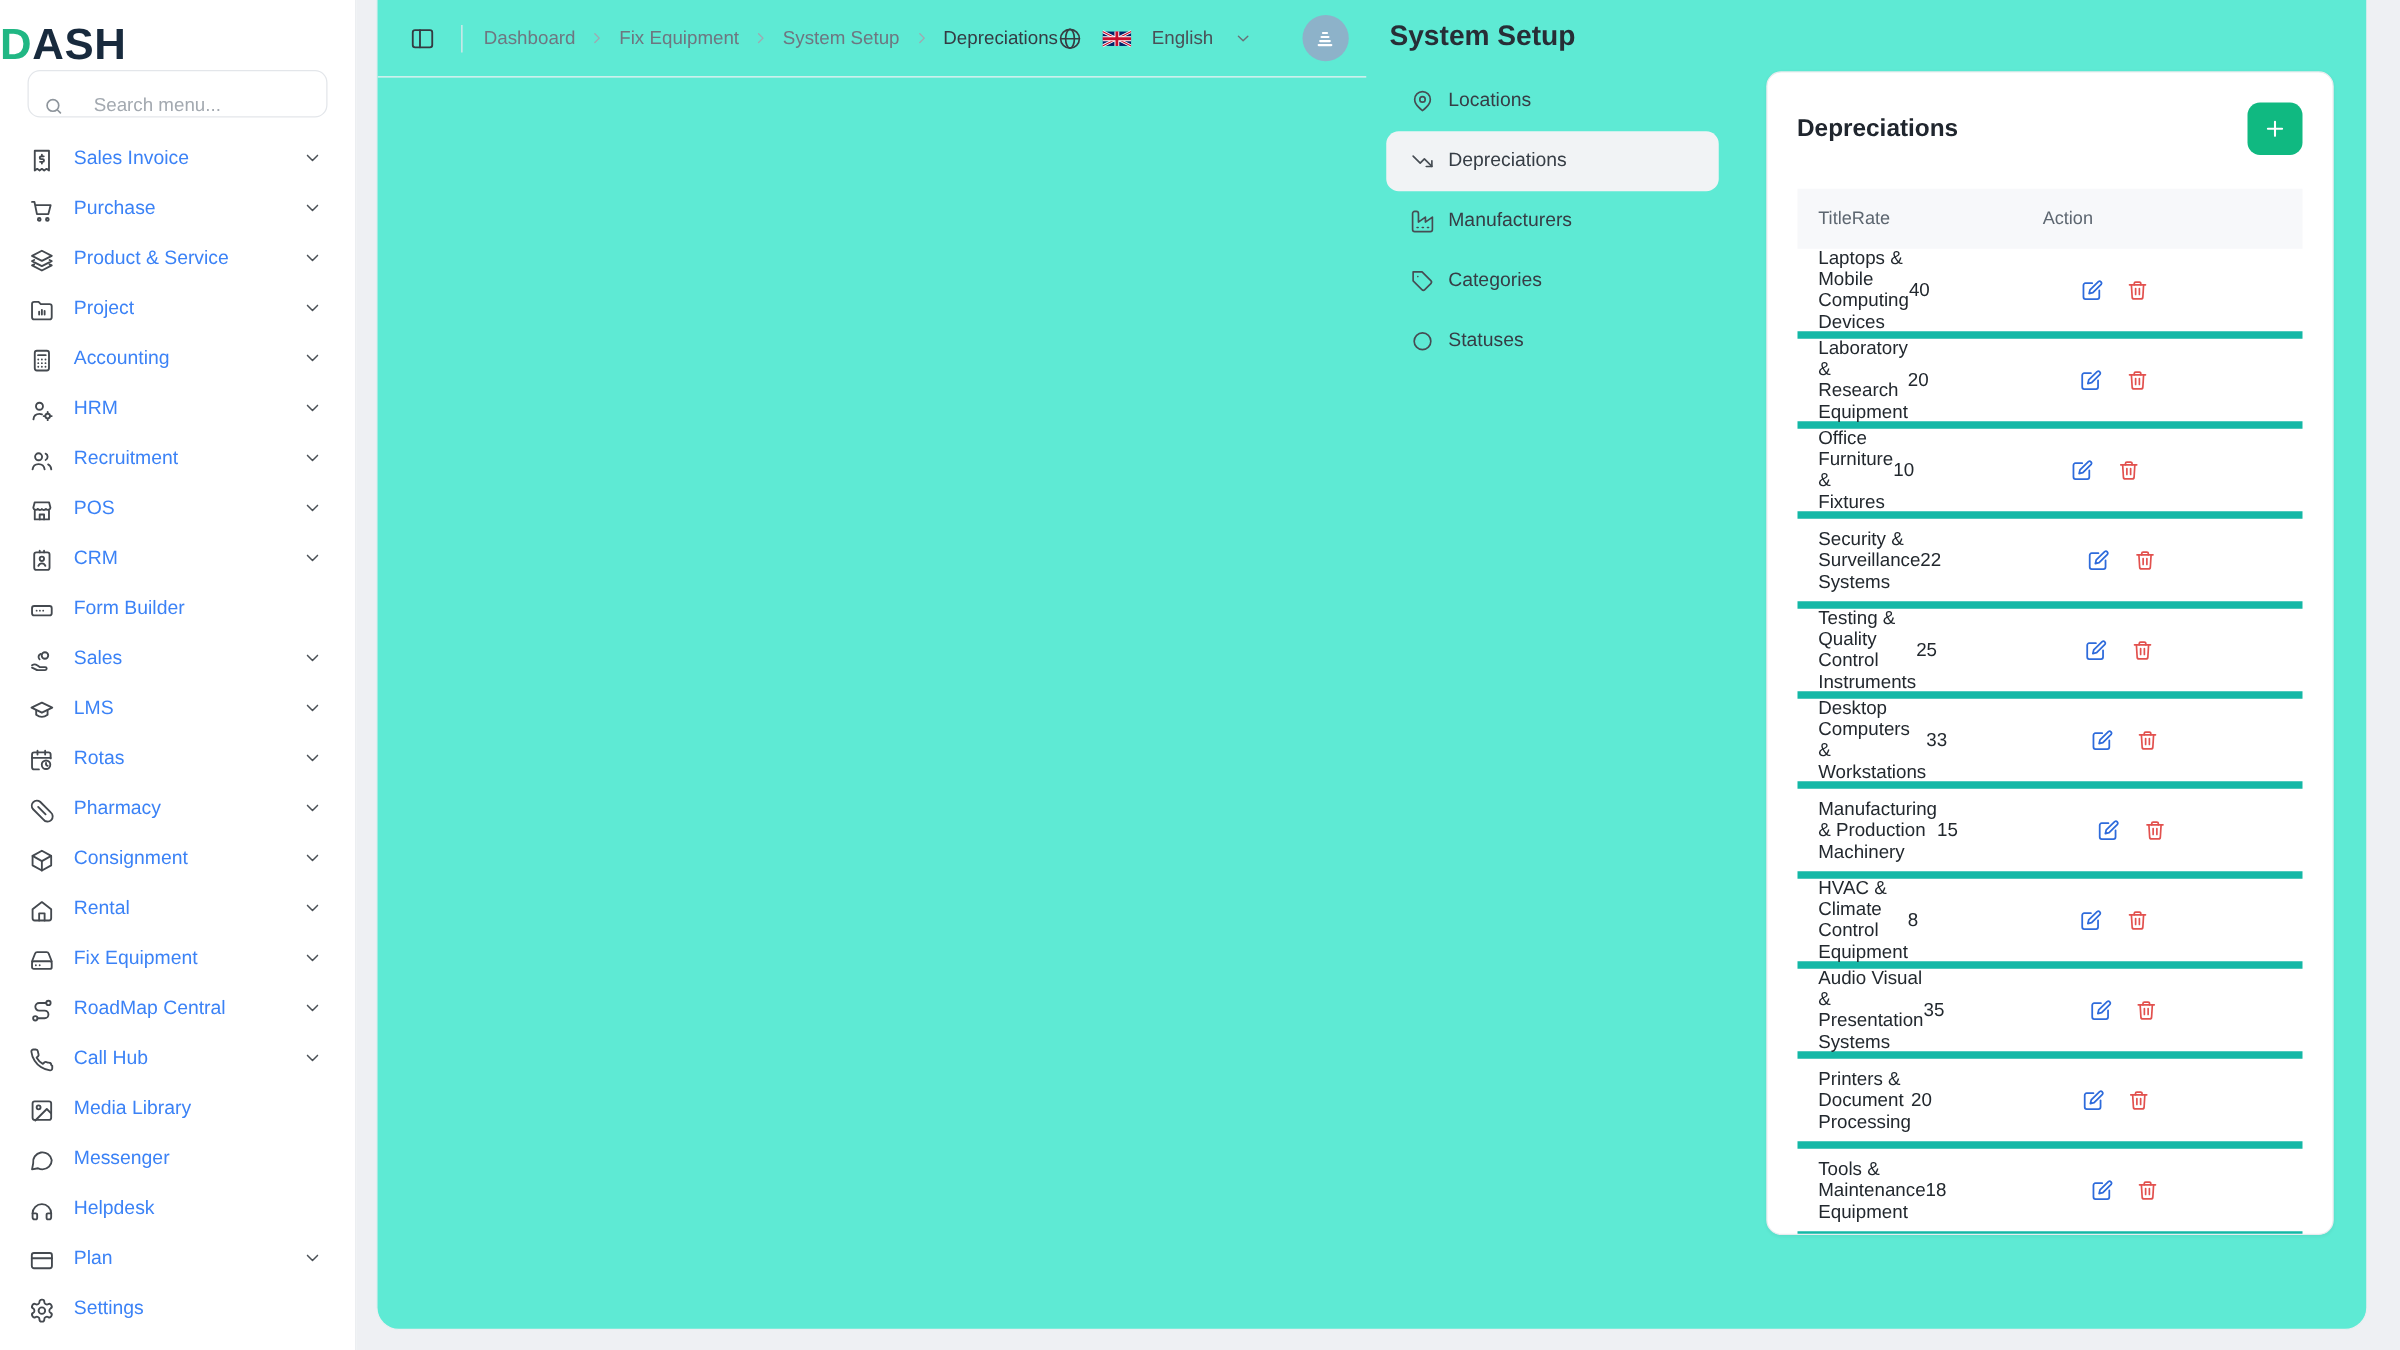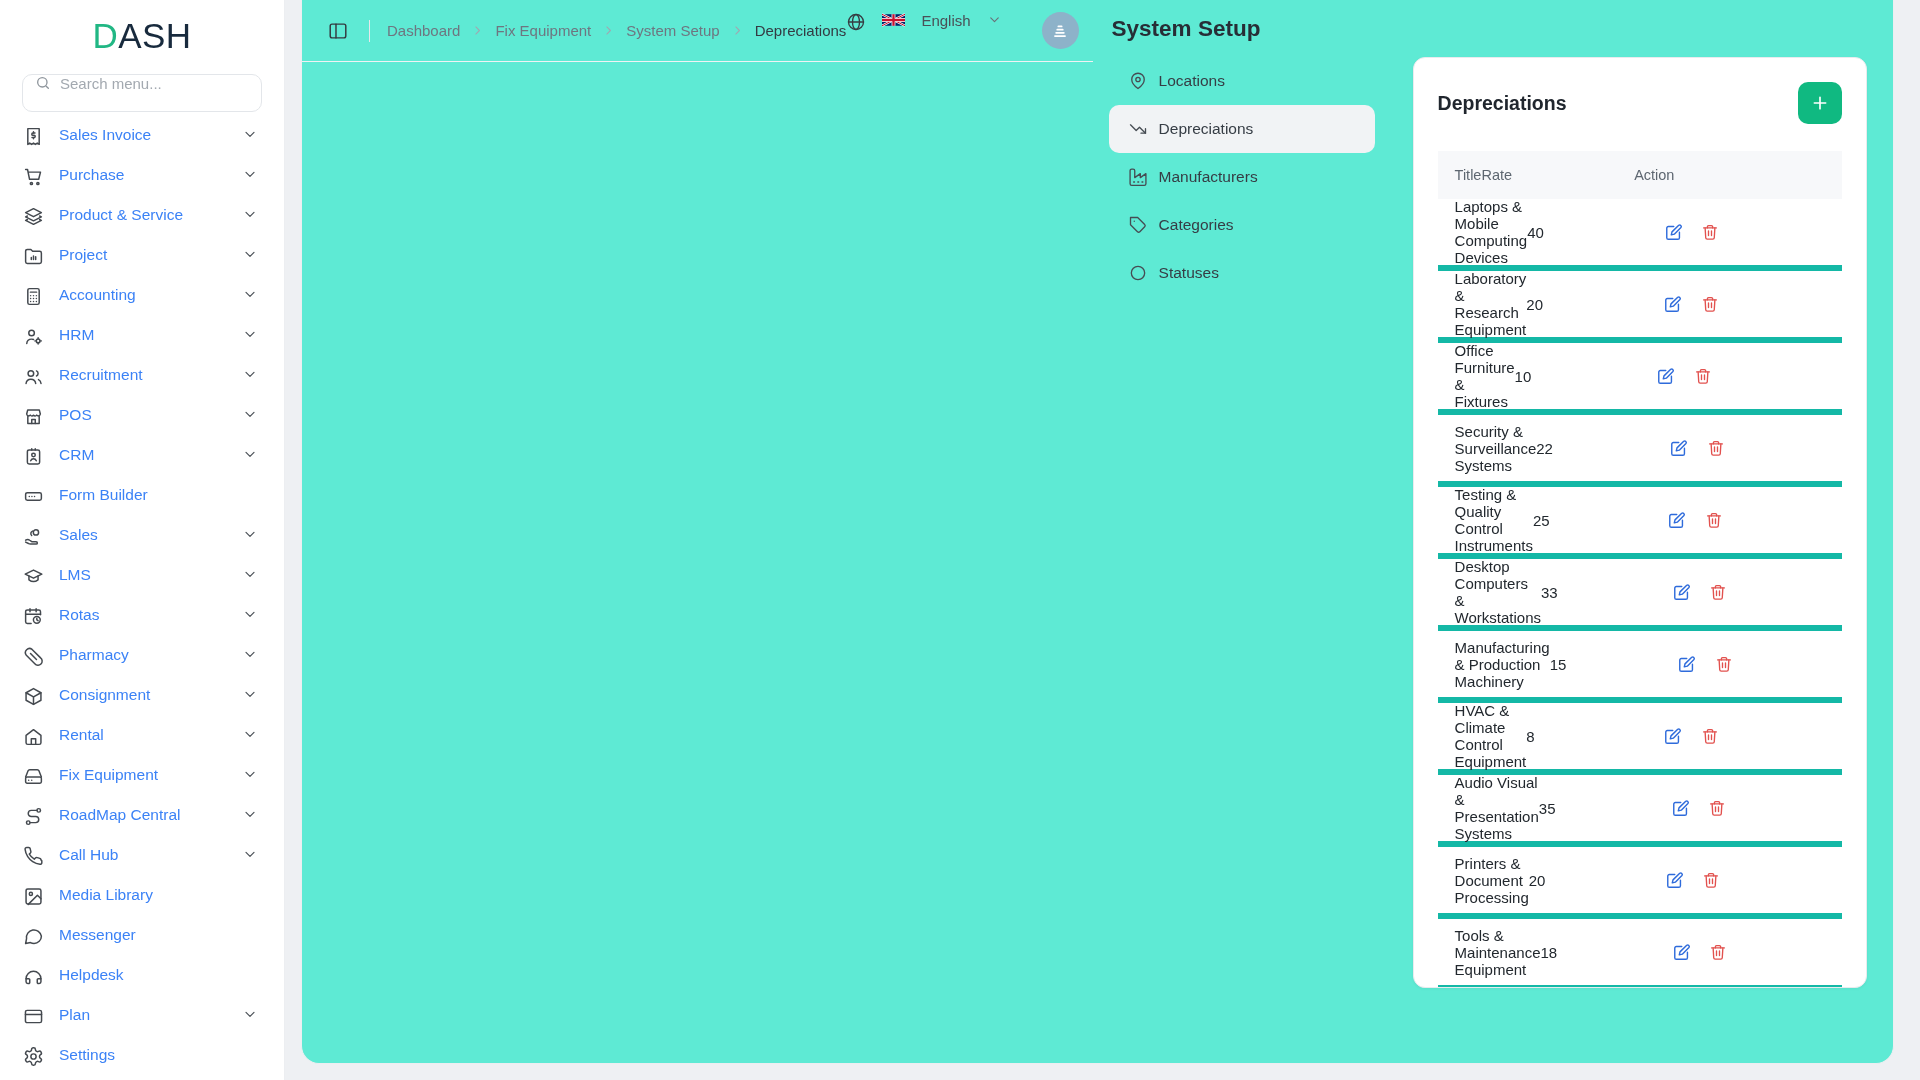--- a/index.html
+++ b/index.html
@@ -2,39 +2,39 @@
 <html><head>
 <meta charset="utf-8">
 <style>
   *{margin:0;padding:0;box-sizing:border-box}
   html,body{width:1920px;height:1080px}
   body{font-family:"Liberation Sans","DejaVu Sans",sans-serif;background:#eef0f3;overflow:hidden;color:#2a3138}
   svg{display:block}
   .app{display:flex;height:100%}
   
   .sidebar{width:285px;background:#fff;border-right:1px solid #eceef1;padding-top:16px;flex-shrink:0}
-  .logo{text-align:center;font-size:35px;font-weight:400;letter-spacing:.5px;color:#182a3d;margin-bottom:18px}
+  .logo{font-size:35px;font-weight:700;letter-spacing:.5px;color:#182a3d;}
   .logo .d{color:#21b784}
-  .searchbox{margin:0 22px 14px;height:38px;border:1px solid #e3e6ea;border-radius:10px;display:flex;align-items:flex-start;gap:9px;padding:0 12px;color:#8e959c;background:#fff}
+  .searchbox{margin:0 22px 24px;height:38px;border:1px solid #e3e6ea;border-radius:10px;display:flex;align-items:flex-end;gap:24px;padding:0 12px;color:#8e959c;background:#fff}
   .searchbox input{border:none;outline:none;font-size:15px;color:#4a5158;width:100%;font-family:inherit;background:transparent}
   .searchbox input::placeholder{color:#a3a9b0}
   .menu-item{height:40px;display:flex;padding:0 26px 0 23px;gap:15px;font-size:15.5px;color:#3b82f6;cursor:pointer}
   .menu-item .icon{width:21px;height:21px;color:#44494f;display:flex;align-items:center;justify-content:center}
   .menu-item .lbl{flex:1;white-space:nowrap}
   .menu-item .chev{color:#4b5157;display:flex}
   
   .panel{flex:1;margin:0 26px 16px 16px;background:#5eead4;border:1px solid #eceef1;border-top:none;border-radius:0 0 18px 18px;display:flex;flex-direction:row;overflow:hidden}
   .topbar{height:62px;display:flex;align-items:center;padding:0 14px 0 22px;border-bottom:1px solid #f0f2f4;flex-shrink:0}
   .tbtn{width:28px;height:28px;color:#343a40;background:none;border:none;display:flex;align-items:center;justify-content:center;cursor:pointer}
   .vdiv{width:1px;height:22px;background:#e6e8eb;margin:0 17px}
   .crumbs{display:flex;align-items:center;gap:11px;font-size:15px;color:#6e7680}
   .crumbs .sep{color:#a0a8b0;display:flex}
   .crumbs .crumb{cursor:pointer}
   .crumbs .crumb:last-child{color:#343b43}
-  .top-right{margin-left:auto;display:flex;align-items:flex-start;gap:16px}
+  .top-right{margin-left:auto;display:flex;align-items:center;gap:16px}
   .globe{color:#363c42;display:flex}
   .lang{font-size:15px;color:#4a5057}
   .lang-chev{color:#6a7077;display:flex}
   .avatar{width:37px;height:37px;border-radius:50%;background:#8db2c9;display:flex;align-items:center;justify-content:center;color:#fff;margin-left:24px;flex-shrink:0;cursor:pointer}
   
   .content{padding:14px 26px 0 16px;flex:1;display:flex;flex-direction:column;overflow:hidden}
   .page-title{font-size:22.5px;font-weight:700;color:#272e36;margin:2px 0 15px 3px}
   .cols{display:flex;align-items:flex-start;gap:38px}
   .subnav{width:266px;flex-shrink:0}
   .subnav-item{height:48px;border-radius:10px;display:flex;align-items:center;gap:11px;padding:0 19px;font-size:15.5px;color:#363d45;cursor:pointer}

